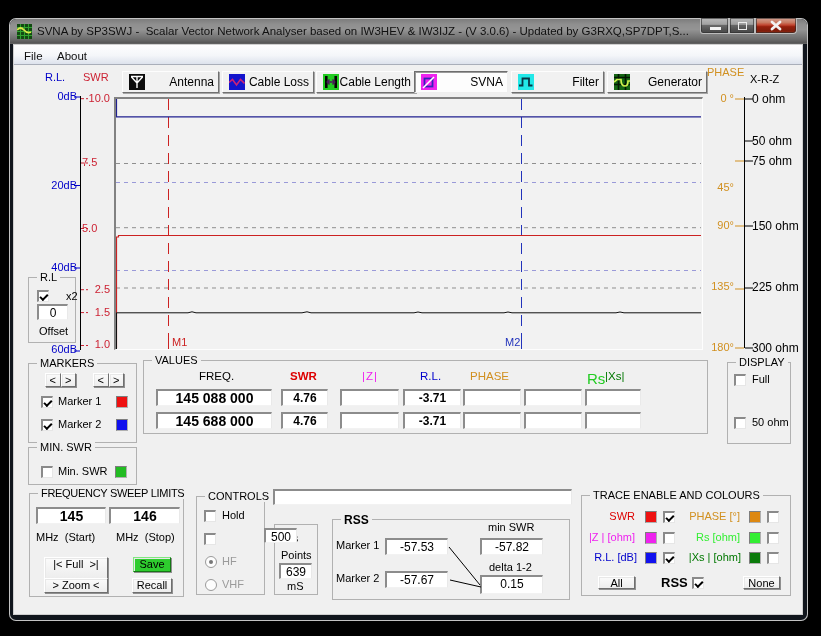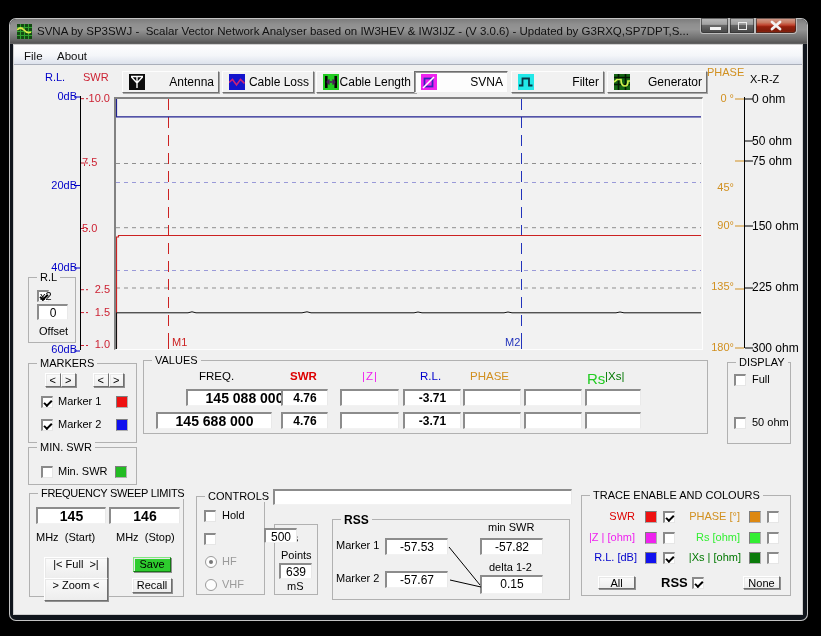--- a/index.html
+++ b/index.html
@@ -174,21 +174,21 @@
   <div class="abs txt" style="left:752px;top:134px;font-size:12px;">50 ohm</div>
   <div class="abs txt" style="left:752px;top:154px;font-size:12px;">75 ohm</div>
   <div class="abs txt" style="left:752px;top:219px;font-size:12px;">150 ohm</div>
   <div class="abs txt" style="left:752px;top:280px;font-size:12px;">225 ohm</div>
   <div class="abs txt" style="left:752px;top:341px;font-size:12px;">300 ohm</div>
 
   <div class="abs gbox" style="left:28px;top:277px;width:48px;height:66px;">
       <span class="glabel">R.L</span>
     </div>
   <div class="abs cb on" style="left:37px;top:290px;"></div>
-  <div class="abs txt" style="left:40px;top:290px;">x2</div>
+  <div class="abs txt" style="left:66px;top:290px;">x2</div>
   <div class="abs field" style="left:37px;top:304px;width:31px;height:16px;">0</div>
   <div class="abs txt" style="left:39px;top:325px;">Offset</div>
 
   <div class="abs gbox" style="left:28px;top:363px;width:109px;height:80px;">
       <span class="glabel">MARKERS</span>
     </div>
   <div class="abs btn3d" style="left:45px;top:373px;width:15.5px;height:14px;">&lt;</div>
   <div class="abs btn3d" style="left:60.5px;top:373px;width:15.5px;height:14px;">&gt;</div>
   <div class="abs btn3d" style="left:93px;top:373px;width:15.5px;height:14px;">&lt;</div>
   <div class="abs btn3d" style="left:108.5px;top:373px;width:15.5px;height:14px;">&gt;</div>
@@ -209,21 +209,21 @@
   <div class="abs gbox" style="left:143px;top:360px;width:565px;height:74px;">
       <span class="glabel">VALUES</span>
     </div>
   <div class="abs txt" style="left:199px;top:370px;font-size:11.5px;">FREQ.</div>
   <div class="abs txt" style="left:290px;top:370px;color:#dd0000;font-weight:bold;font-size:11.5px;">SWR</div>
   <div class="abs txt" style="left:362px;top:370px;color:#ee22ee;font-size:11.5px;letter-spacing:1px;">|Z|</div>
   <div class="abs txt" style="left:420px;top:370px;color:#0000cc;font-size:11.5px;">R.L.</div>
   <div class="abs txt" style="left:470px;top:370px;color:#d19020;font-size:11.5px;">PHASE</div>
   <div class="abs txt" style="left:546px;top:370px;color:#22cc22;font-size:15px;margin-left:41px;">Rs</div>
   <div class="abs txt" style="left:605px;top:370px;color:#007700;font-size:11.5px;">|Xs|</div>
-  <div class="abs field" style="left:156px;top:389px;width:116px;height:17px;font-weight:bold;font-size:14px;margin-left:30px;">145 088 000</div>
+  <div class="abs field" style="left:156px;top:389px;width:116px;height:17px;font-weight:bold;font-size:14px;">145 088 000</div>
   <div class="abs field" style="left:281px;top:389px;width:47px;height:17px;font-weight:bold;">4.76</div>
   <div class="abs field" style="left:340px;top:389px;width:59px;height:17px;"></div>
   <div class="abs field" style="left:403px;top:389px;width:58px;height:17px;font-weight:bold;">-3.71</div>
   <div class="abs field" style="left:463px;top:389px;width:58px;height:17px;"></div>
   <div class="abs field" style="left:524px;top:389px;width:58px;height:17px;"></div>
   <div class="abs field" style="left:585px;top:389px;width:56px;height:17px;"></div>
   <div class="abs field" style="left:156px;top:412px;width:116px;height:17px;font-weight:bold;font-size:14px;">145 688 000</div>
   <div class="abs field" style="left:281px;top:412px;width:47px;height:17px;font-weight:bold;">4.76</div>
   <div class="abs field" style="left:340px;top:412px;width:59px;height:17px;"></div>
   <div class="abs field" style="left:403px;top:412px;width:58px;height:17px;font-weight:bold;">-3.71</div>
@@ -241,21 +241,21 @@
 
   <div class="abs gbox" style="left:29px;top:493px;width:155px;height:104px;">
       <span class="glabel" style="letter-spacing:-0.3px;">FREQUENCY SWEEP LIMITS</span>
     </div>
   <div class="abs field" style="left:36px;top:507px;width:70px;height:17px;font-weight:bold;font-size:14px;">145</div>
   <div class="abs field" style="left:109px;top:507px;width:71px;height:17px;font-weight:bold;font-size:14px;">146</div>
   <div class="abs txt" style="left:36px;top:531px;">MHz&nbsp; (Start)</div>
   <div class="abs txt" style="left:116px;top:531px;">MHz&nbsp; (Stop)</div>
   <div class="abs btn3d" style="left:44px;top:557px;width:64px;height:22px;">|&lt; Full &nbsp;&gt;|</div>
   <div class="abs btn3d" style="left:133px;top:557px;width:38px;height:15px;background:#2ecc2e;border-color:#157715;border-top-color:#7fe87f;border-left-color:#7fe87f;">Save</div>
-  <div class="abs btn3d" style="left:44px;top:578px;width:64px;height:23px;">&gt; Zoom &lt;</div>
+  <div class="abs btn3d" style="left:44px;top:578px;width:64px;height:15px;">&gt; Zoom &lt;</div>
   <div class="abs btn3d" style="left:132px;top:578px;width:40px;height:15px;">Recall</div>
 
   <div class="abs gbox" style="left:196px;top:496px;width:69px;height:99px;">
       <span class="glabel">CONTROLS</span>
     </div>
   <div class="abs cb" style="left:204px;top:510px;"></div>
   <div class="abs txt" style="left:222px;top:509px;">Hold</div>
   <div class="abs cb" style="left:204px;top:533px;"></div>
   <div class="abs txt" style="left:222px;top:532px;margin-left:45px;">Bands</div>
   <div class="abs radio" style="left:205px;top:556px;">

